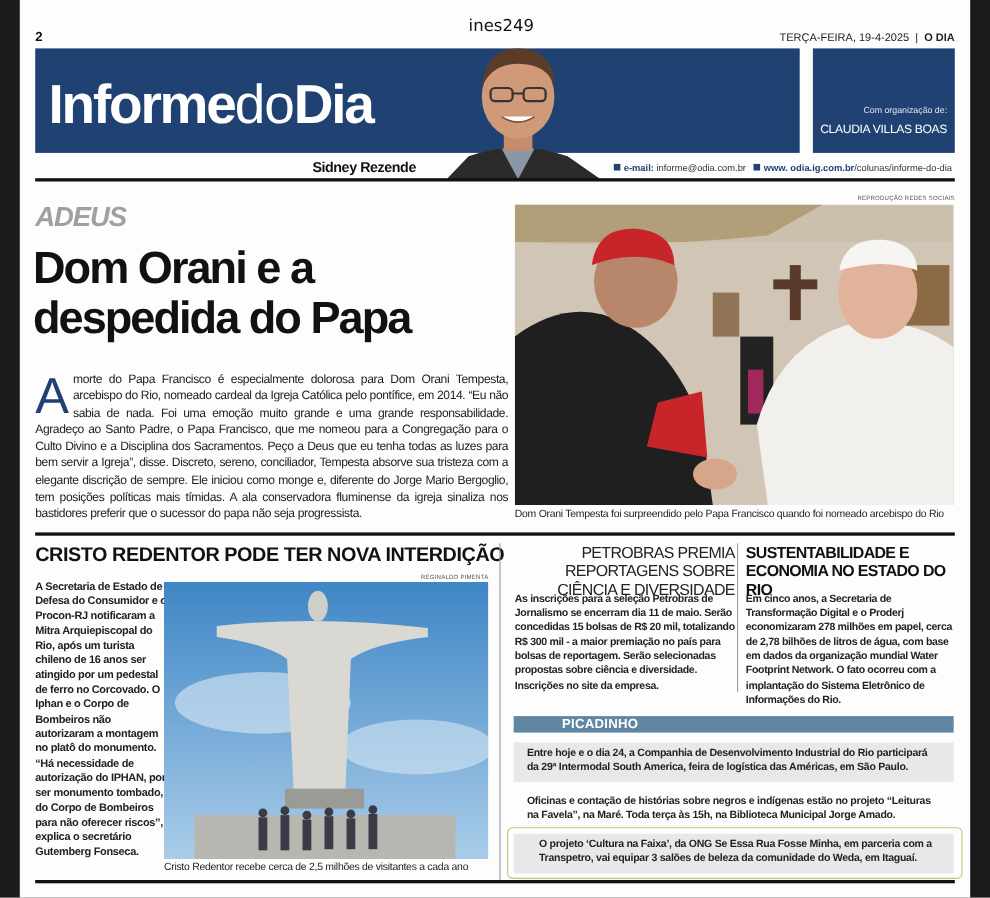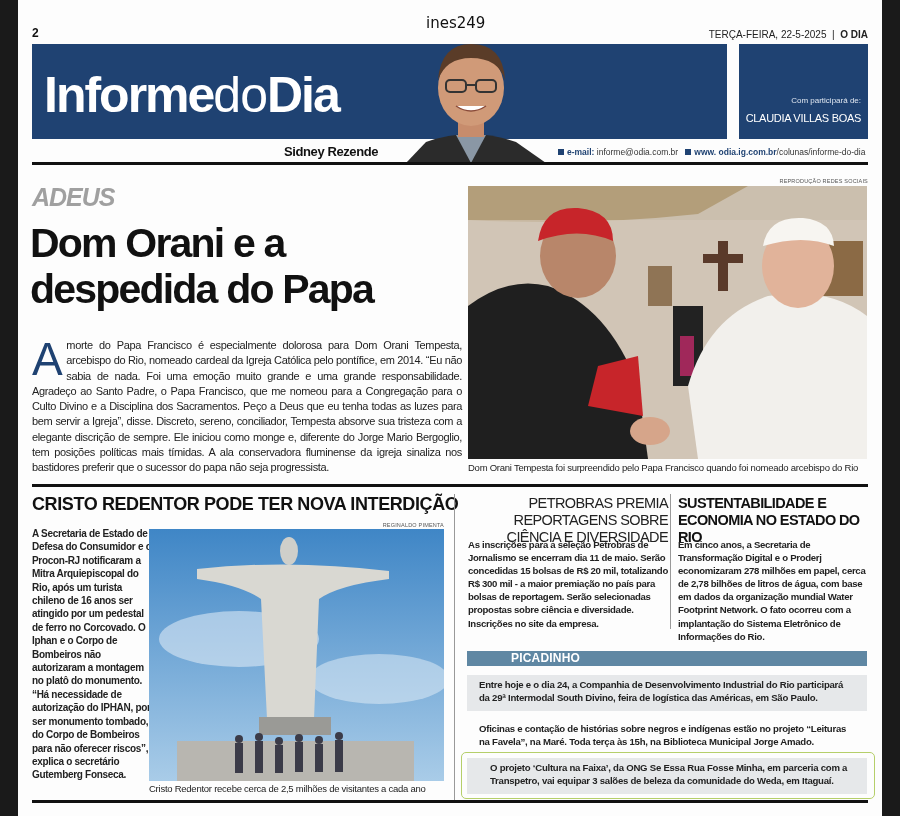--- a/index.html
+++ b/index.html
@@ -51,30 +51,30 @@
   .rule-bot { left: 14px; top: 800px; width: 836px; height: 3px; background: #111; }
 </style>
 </head>
 <body>
 
 <div class="page">
 
   <div class="abs username">ines249</div>
   <div class="abs pagenum">2</div>
   <div class="abs dateline">
-    <span>TERÇA-FEIRA, 22-5-2025</span>
+    <span>TERÇA-FEIRA, 19-4-2025</span>
     <span> &nbsp;|&nbsp; </span>
     <b>O DIA</b>
   </div>
 
   <div class="abs banner-main"></div>
   <div class="abs logo"><span>Informe</span><span class="thin">do</span><span>Dia</span></div>
 
   <div class="abs banner-side"></div>
-  <div class="abs collab-label">Com participará de:</div>
+  <div class="abs collab-label">Com organização de:</div>
   <div class="abs collab-name">CLAUDIA VILLAS BOAS</div>
 
   <svg class="abs portrait" viewBox="0 0 170 133">
     <path d="M20 133 L40 112 Q85 96 130 112 L160 133 Z" fill="#2b2b2b"></path>
     <path d="M70 105 L85 133 L100 105 Z" fill="#8a97a5"></path>
     <rect x="72" y="85" width="26" height="22" fill="#c78c6c"></rect>
     <ellipse cx="85" cy="58" rx="33" ry="38" fill="#d09a78"></ellipse>
     <path d="M52 50 Q55 14 85 14 Q117 14 119 50 Q112 28 85 28 Q60 28 52 50 Z" fill="#5a3c28"></path>
     <rect x="60" y="50" width="20" height="12" rx="4" fill="none" stroke="#333" stroke-width="2"></rect>
     <rect x="90" y="50" width="20" height="12" rx="4" fill="none" stroke="#333" stroke-width="2"></rect>
@@ -158,19 +158,19 @@
 
   <div class="abs petro-head">PETROBRAS PREMIA REPORTAGENS SOBRE CIÊNCIA E DIVERSIDADE</div>
   <div class="abs petro-text">As inscrições para a seleção Petrobras de Jornalismo se encerram dia 11 de maio. Serão concedidas 15 bolsas de R$ 20 mil, totalizando R$ 300 mil - a maior premiação no país para bolsas de reportagem. Serão selecionadas propostas sobre ciência e diversidade. Inscrições no site da empresa.</div>
   <div class="abs vrule" style="left:652px;top:494px;height:135px;"></div>
 
   <div class="abs sust-head">SUSTENTABILIDADE E ECONOMIA NO ESTADO DO RIO</div>
   <div class="abs sust-text">Em cinco anos, a Secretaria de Transformação Digital e o Proderj economizaram 278 milhões em papel, cerca de 2,78 bilhões de litros de água, com base em dados da organização mundial Water Footprint Network. O fato ocorreu com a implantação do Sistema Eletrônico de Informações do Rio.</div>
 
   <div class="abs pic-bar"></div>
   <div class="abs pic-title">PICADINHO</div>
-  <div class="abs pic-box pic1">Entre hoje e o dia 24, a Companhia de Desenvolvimento Industrial do Rio participará da 29ª Intermodal South Divino, feira de logística das Américas, em São Paulo.</div>
+  <div class="abs pic-box pic1">Entre hoje e o dia 24, a Companhia de Desenvolvimento Industrial do Rio participará da 29ª Intermodal South America, feira de logística das Américas, em São Paulo.</div>
   <div class="abs pic2">Oficinas e contação de histórias sobre negros e indígenas estão no projeto “Leituras na Favela”, na Maré. Toda terça às 15h, na Biblioteca Municipal Jorge Amado.</div>
   <div class="abs pic3-frame"></div>
   <div class="abs pic-box pic3">O projeto ‘Cultura na Faixa’, da ONG Se Essa Rua Fosse Minha, em parceria com a Transpetro, vai equipar 3 salões de beleza da comunidade do Weda, em Itaguaí.</div>
 
   <div class="abs rule-bot"></div>
 </div>
 
 </body></html>

